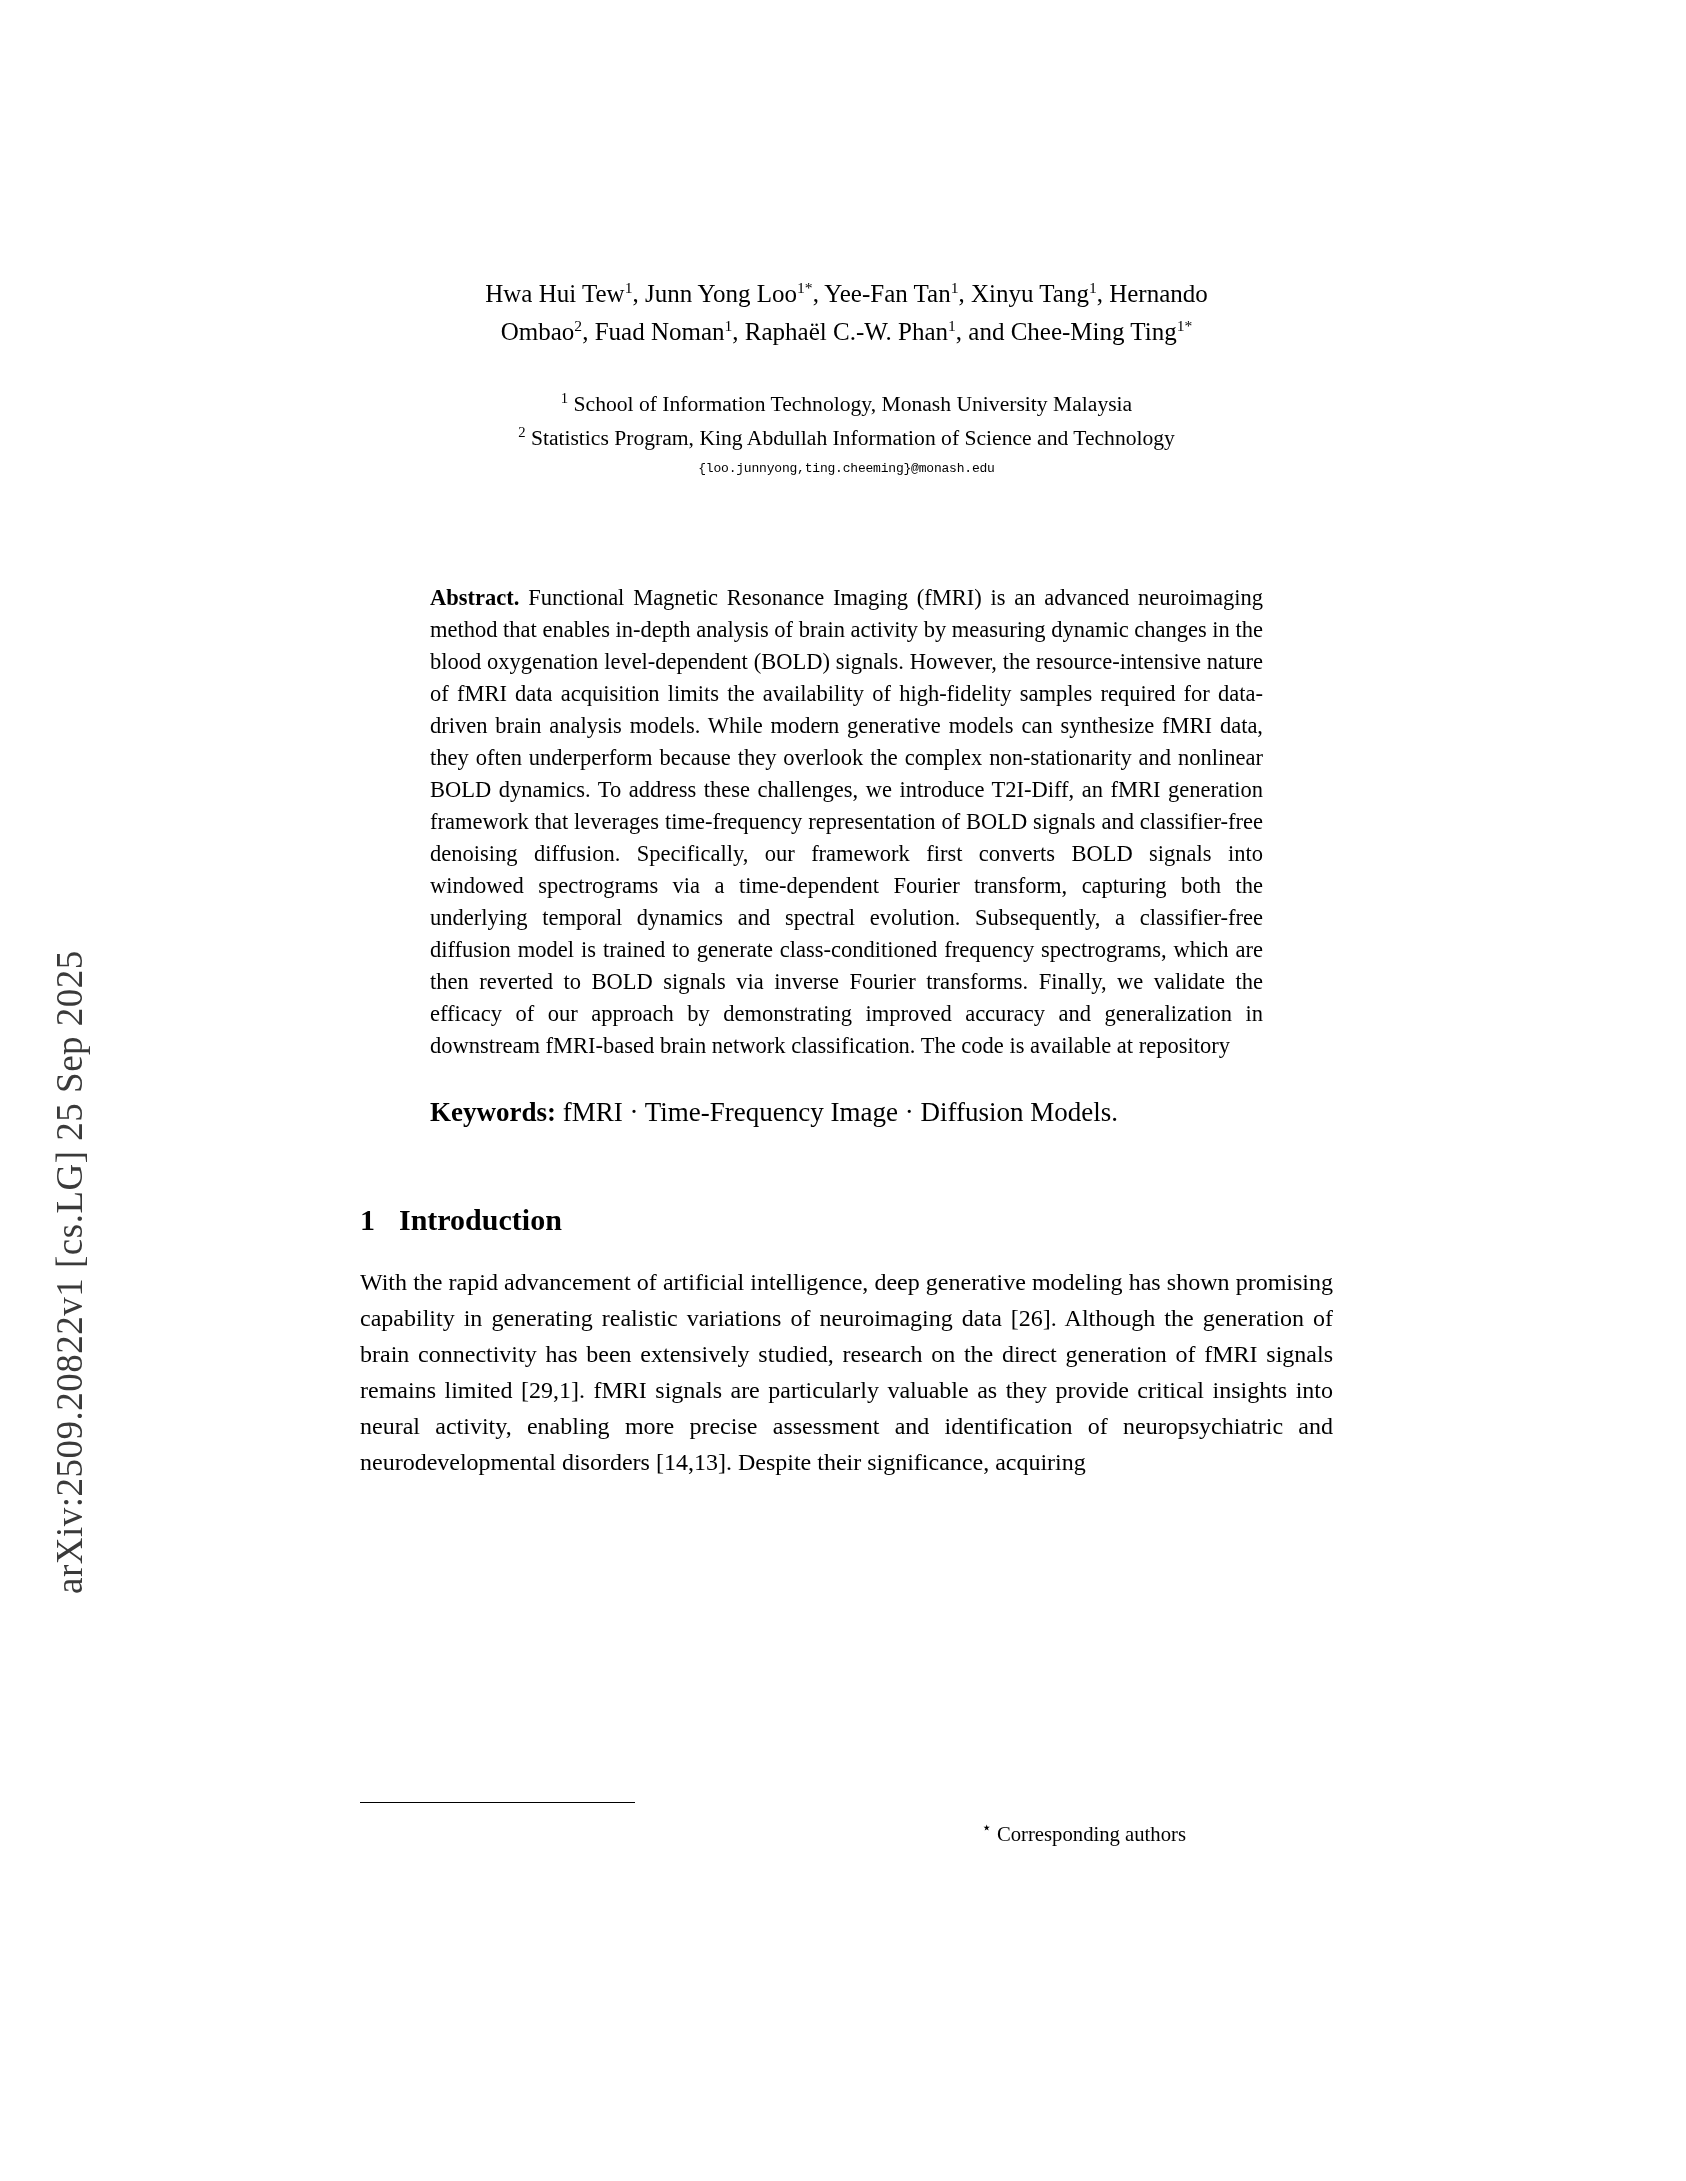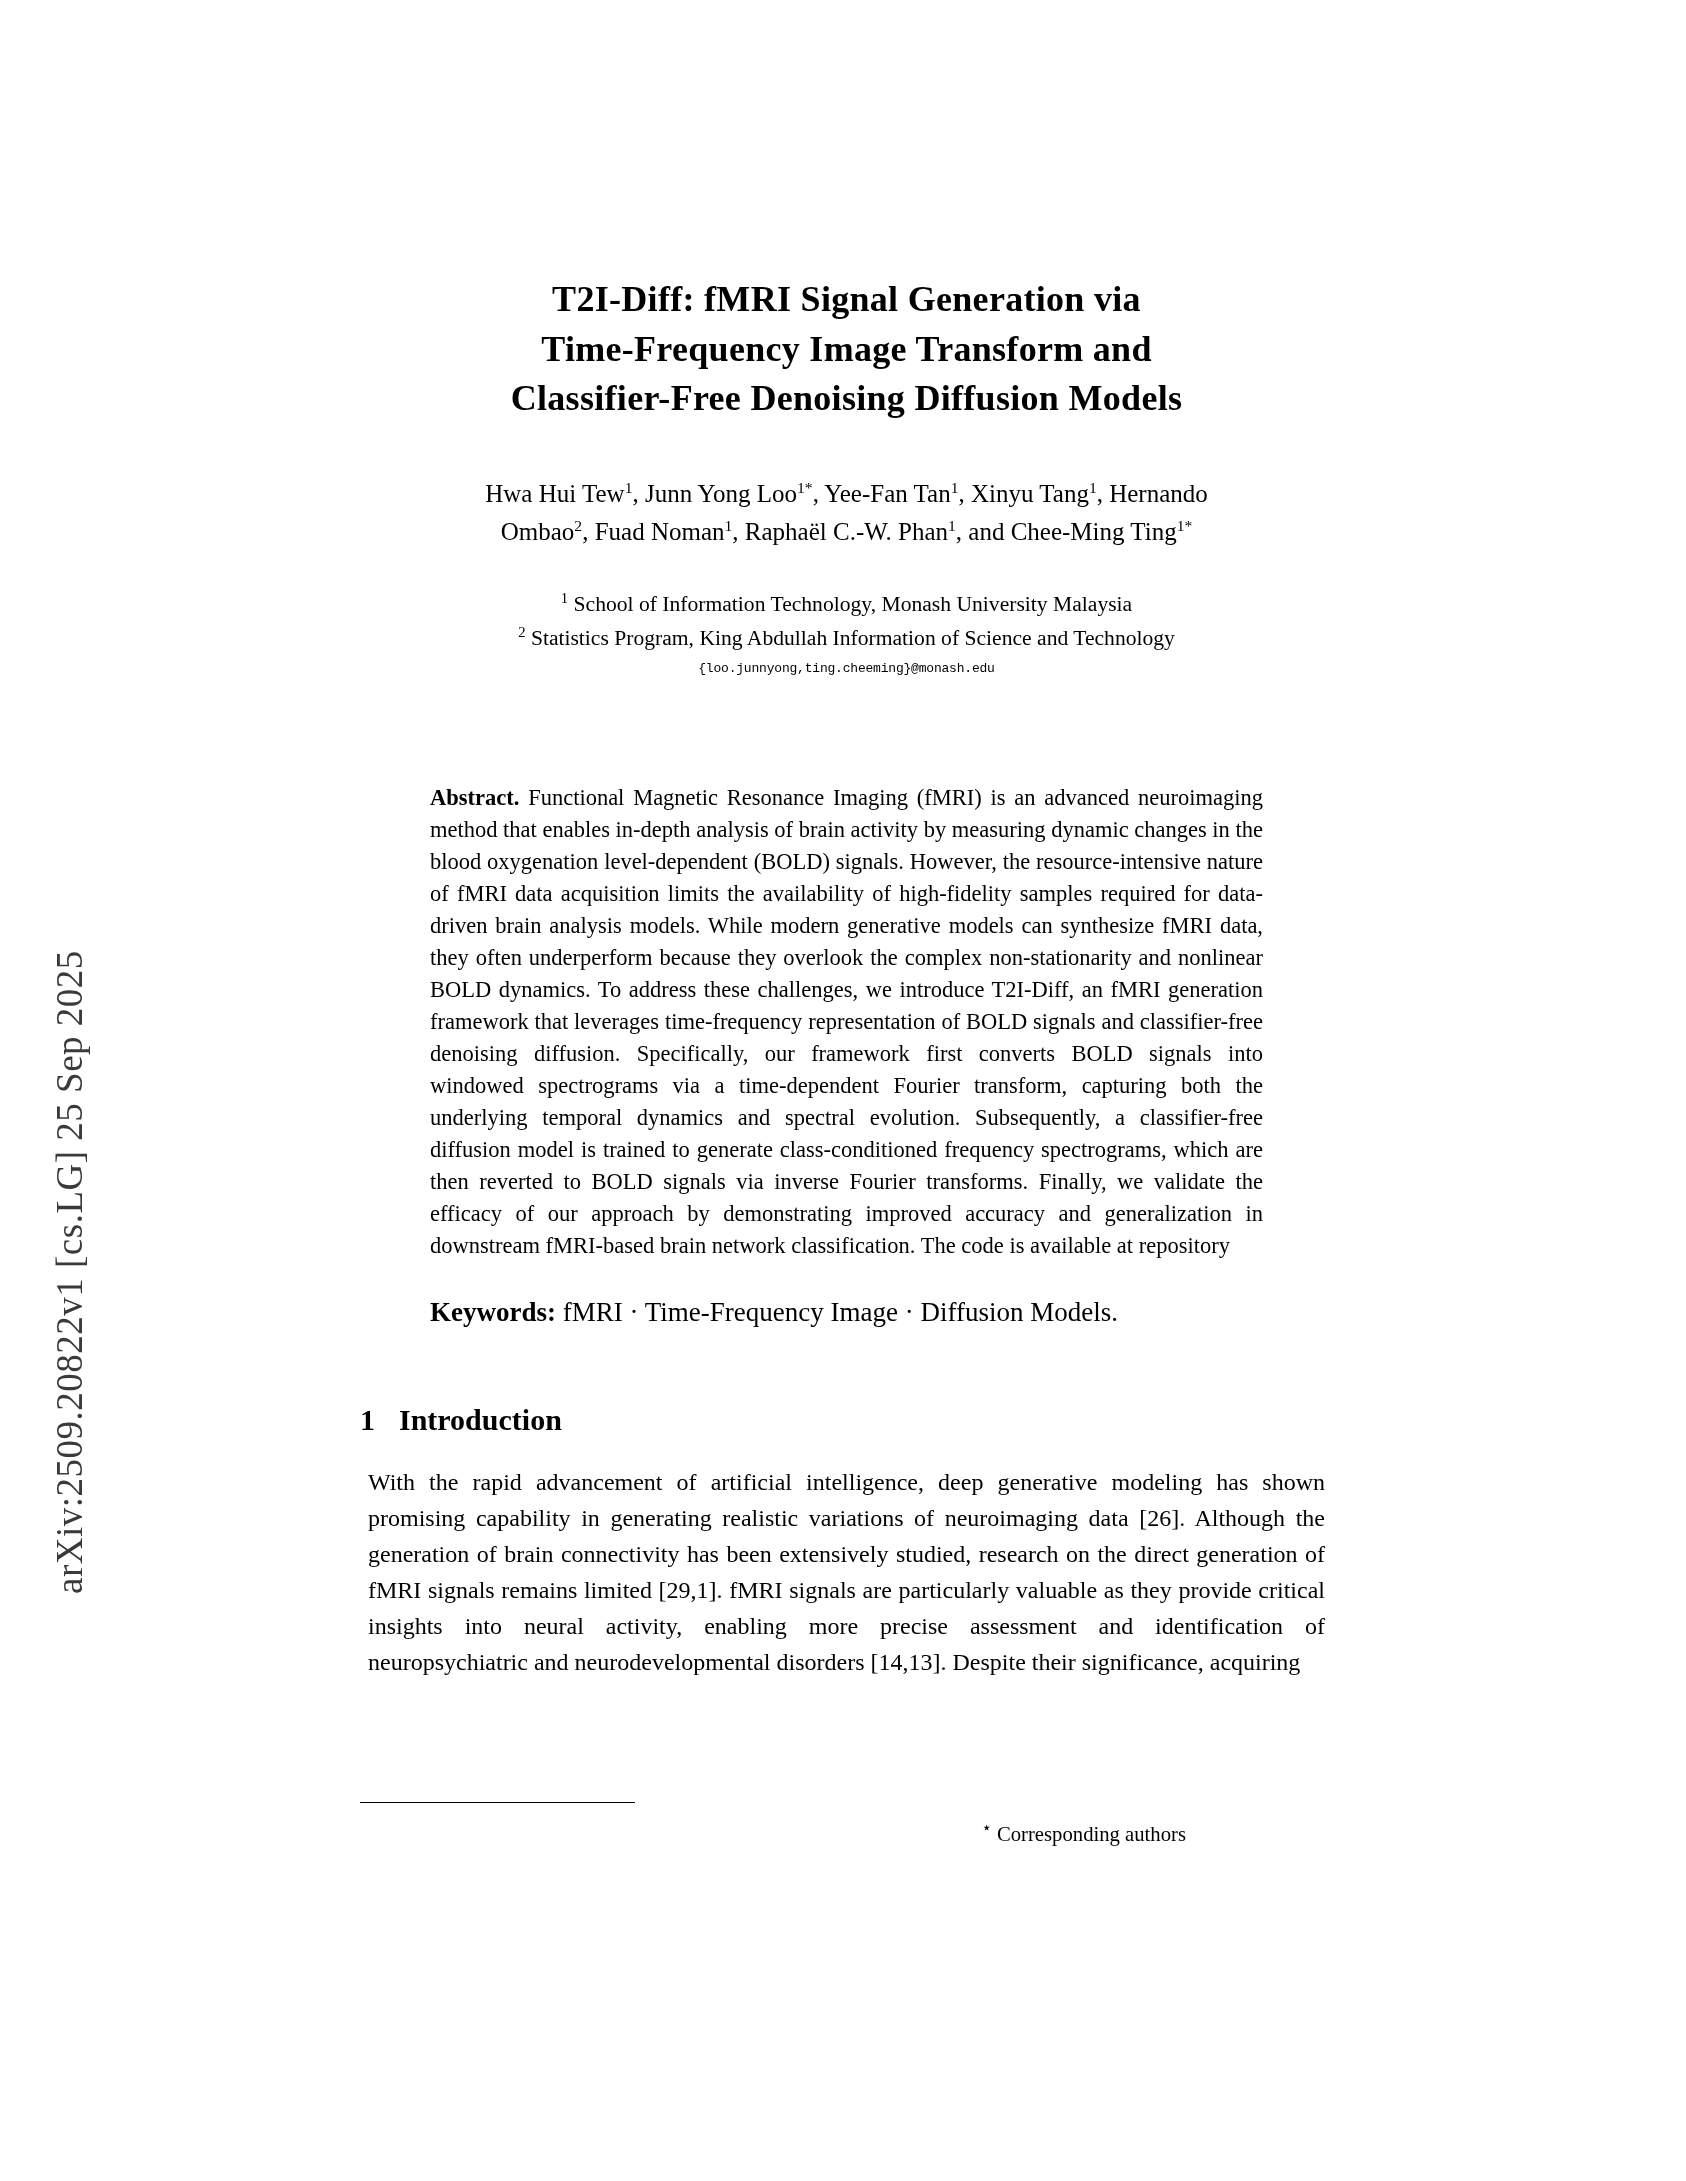--- a/index.html
+++ b/index.html
@@ -104,21 +104,21 @@
     font-weight: bold;
     display: flex;
     gap: 24px;
     align-items: baseline;
   }
 
   .body-text {
     font-size: 24px;
     line-height: 1.5;
     text-align: justify;
-    margin: 8px;
+    margin: 0;
   }
 
   .footnote-rule {
     position: absolute;
     left: 360px;
     top: 1802px;
     width: 275px;
     height: 0.9px;
     background: #000000;
   }
@@ -135,25 +135,20 @@
 </style>
 </head>
 <body>
 
 <div class="page">
 
   <div class="arxiv-stamp">arXiv:2509.20822v1  [cs.LG]  25 Sep 2025</div>
 
   <div class="content">
 
-    <h1 class="title">
-      <span class="tline">T2I-Diff: fMRI Signal Generation via</span>
-      <span class="tline">Time-Frequency Image Transform and</span>
-      <span class="tline">Classifier-Free Denoising Diffusion Models</span>
-    </h1>
 
     <div class="authors">
       <div><span>Hwa Hui Tew</span><sup>1</sup><span>, Junn Yong Loo</span><sup>1*</sup><span>, Yee-Fan Tan</span><sup>1</sup><span>, Xinyu Tang</span><sup>1</sup><span>, Hernando</span></div>
       <div><span>Ombao</span><sup>2</sup><span>, Fuad Noman</span><sup>1</sup><span>, Raphaël C.-W. Phan</span><sup>1</sup><span>, and Chee-Ming Ting</span><sup>1*</sup></div>
     </div>
 
     <div class="affiliations">
       <span class="affil-line"><sup>1</sup> <span>School of Information Technology, Monash University Malaysia</span></span>
       <span class="affil-line"><sup>2</sup> <span>Statistics Program, King Abdullah Information of Science and Technology</span></span>
       <span class="email">{loo.junnyong,ting.cheeming}@monash.edu</span>

